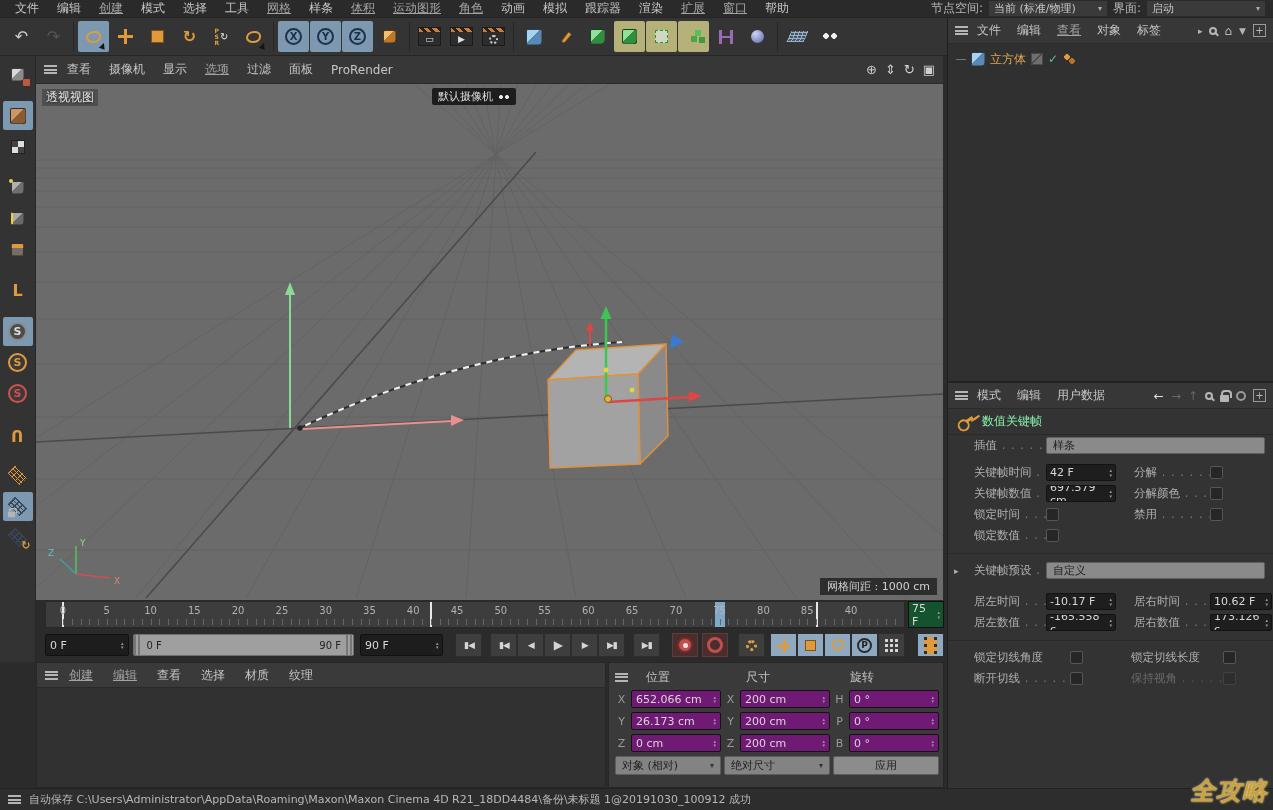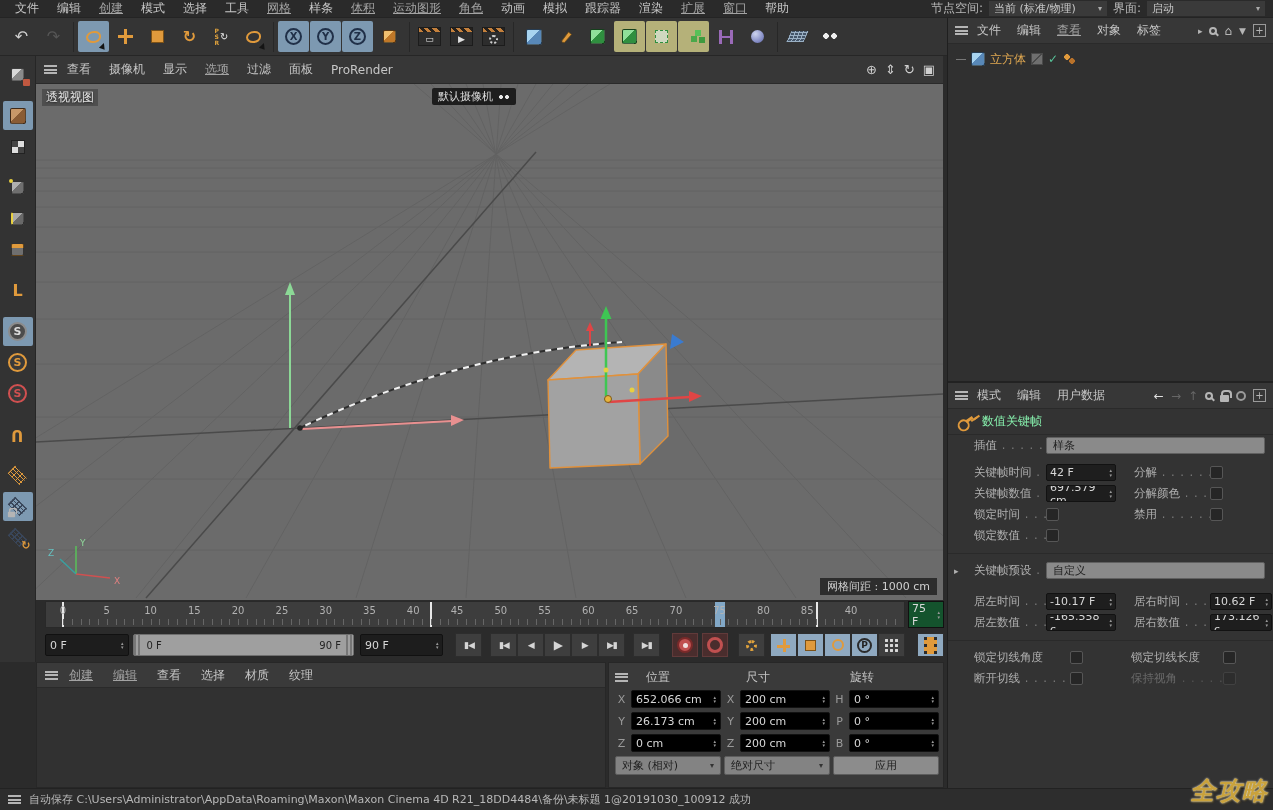--- a/index.html
+++ b/index.html
@@ -157,21 +157,21 @@
   .mat-menu .mi { padding:0 9px; }
 
   
   .coord-panel { position:absolute; left:608px; top:662px; width:336px; height:126px; background:#3a3a3a;
                  border:1px solid #272727; padding:3px 6px 0 6px; }
   .coord-head { display:flex; align-items:center; height:22px; gap:4px; color:#c4c4c4; }
   .coord-head span { font-size:12px; }
   .cgrid { display:grid; grid-template-columns:13px 90px 13px 90px 13px 90px; column-gap:3px; row-gap:4px;
            align-items:center; margin-top:2px; }
   .axl { color:#9a9a9a; font-size:11px; text-align:center; }
-  .cfield { height:18px; background:#000000; border:1px solid #121212; border-radius:2px; display:flex;
+  .cfield { height:18px; background:#701a75; border:1px solid #121212; border-radius:2px; display:flex;
             align-items:center; padding:0 4px; font-size:11px; color:#d8d8d8; overflow:hidden;}
   .dd { grid-column:span 2; height:19px; background:#838383; color:#1d1d1d; border:1px solid #5d5d5d;
         border-radius:2px; display:flex; align-items:center; justify-content:space-between; padding:0 6px; font-size:11px;}
   .dd .caret { color:#333; }
   .applybtn { grid-column:span 2; height:19px; background:#8c8c8c; color:#1d1d1d; border:1px solid #5d5d5d;
         border-radius:2px; display:flex; align-items:center; justify-content:center; font-size:11px; }
 
   
   .right-panel { position:absolute; left:947px; top:18px; width:326px; height:792px; background:#333333;
                  border-left:1px solid #1f1f1f; display:flex; flex-direction:column; }

